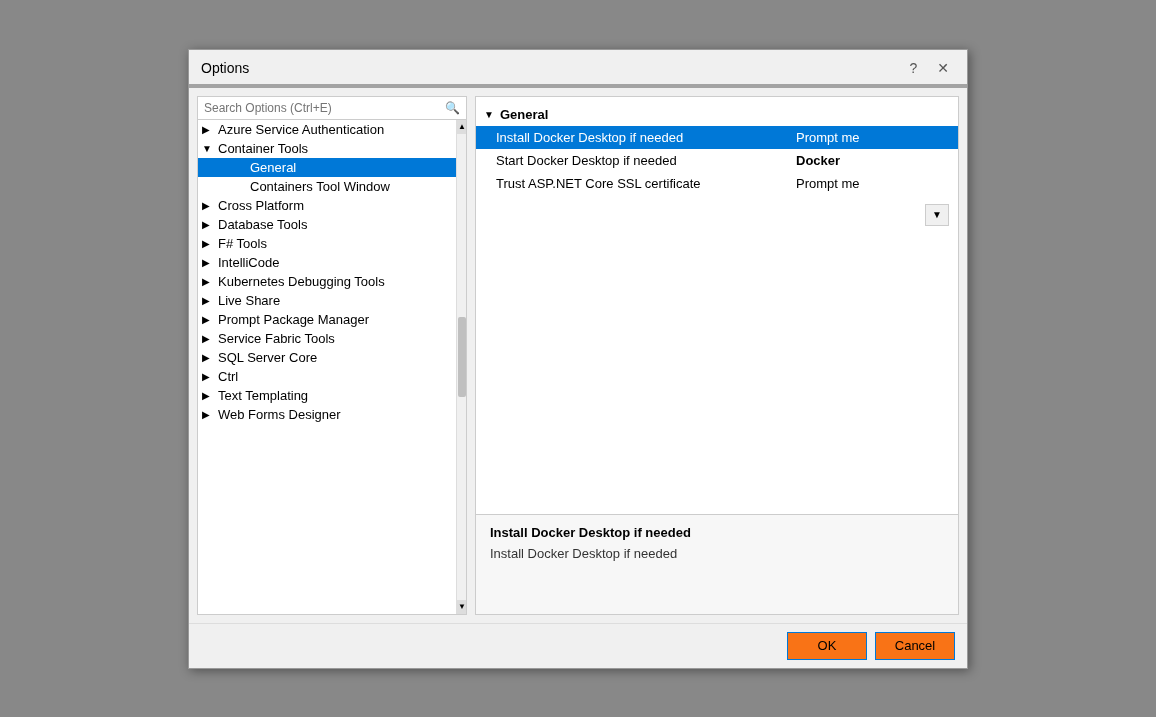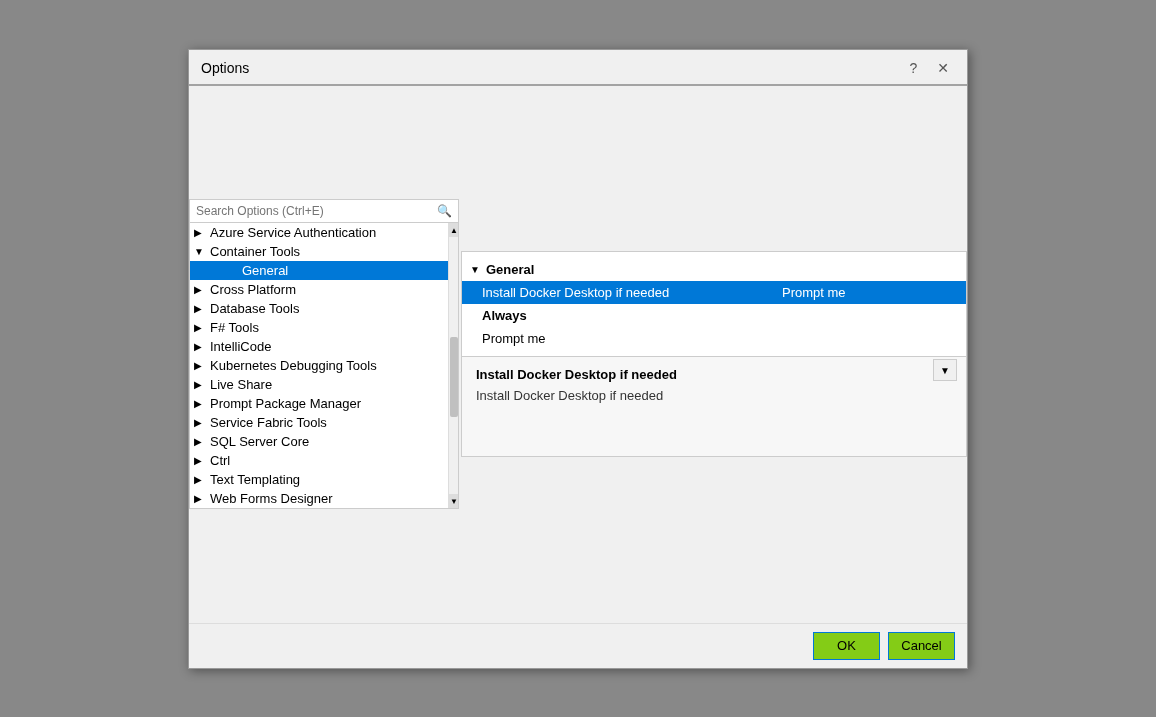--- a/index.html
+++ b/index.html
@@ -20,21 +20,21 @@
       display: flex;
       flex-direction: column;
       box-shadow: 2px 2px 10px rgba(0,0,0,0.4);
     }
     .title-bar {
       background: #f0f0f0;
       display: flex;
       align-items: center;
       justify-content: space-between;
       padding: 8px 12px 6px 12px;
-      border-bottom: 2px solid #a3a3a3;
+      border-bottom: 4px solid #a3a3a3;
     }
     .title-bar-left {
       font-size: 14px;
       font-weight: normal;
       color: #000;
     }
     .title-bar-right {
       display: flex;
       gap: 8px;
       align-items: center;
@@ -44,22 +44,22 @@
       border: none;
       cursor: pointer;
       font-size: 14px;
       color: #555;
       padding: 2px 6px;
     }
     .content-area {
       display: flex;
       flex: 1;
       overflow: hidden;
-      gap: 2px;
-      align-items: center;
+      margin: 8px;
+      gap: 8px;
     }
     .left-panel {
       width: 270px;
       display: flex;
       flex-direction: column;
       border: 1px solid #ccc;
       background: #fff;
     }
     .search-box {
       display: flex;
@@ -198,24 +198,24 @@
     }
     .footer {
       display: flex;
       justify-content: flex-end;
       padding: 8px 12px;
       gap: 8px;
       background: #f0f0f0;
       border-top: 1px solid #ddd;
     }
     .footer-btn {
-      width: 67px;
+      width: 80px;
       height: 28px;
       border: 1px solid #0078d7;
-      background: #84cc16;
+      background: #f97316;
       cursor: pointer;
       font-size: 13px;
       color: #000;
     }
     .right-wrapper {
       position: relative;
       flex: 1;
       display: flex;
       flex-direction: column;
     }
@@ -255,20 +255,24 @@
               <span class="arrow">▶</span>
               <span>Azure Service Authentication</span>
             </div>
             <div class="tree-item level-0">
               <span class="arrow">▼</span>
               <span>Container Tools</span>
             </div>
             <div class="tree-item level-2 active-selected">
               <span class="arrow"></span>
               <span>General</span>
+            </div>
+            <div class="tree-item level-2">
+              <span class="arrow"></span>
+              <span>Containers Tool Window</span>
             </div>
             <div class="tree-item level-0">
               <span class="arrow">▶</span>
               <span>Cross Platform</span>
             </div>
             <div class="tree-item level-0">
               <span class="arrow">▶</span>
               <span>Database Tools</span>
             </div>
             <div class="tree-item level-0">
@@ -326,23 +330,25 @@
           <div class="section-header">
             <span class="arrow">▼</span>
             <span>General</span>
           </div>
           <div id="settings-rows">
               <div class="setting-row selected">
                 <span class="setting-name">Install Docker Desktop if needed</span>
                 <span class="setting-value">Prompt me</span>
               </div>
               <div class="setting-row">
-                <span class="setting-value bold">Always</span>
+                <span class="setting-name">Start Docker Desktop if needed</span>
+                <span class="setting-value bold">Docker</span>
               </div>
               <div class="setting-row">
+                <span class="setting-name">Trust ASP.NET Core SSL certificate</span>
                 <span class="setting-value">Prompt me</span>
               </div>
             </div>
         </div>
         <div class="right-bottom">
           <div class="desc-title">Install Docker Desktop if needed</div>
           <div class="desc-text">Install Docker Desktop if needed</div>
         </div>
       </div>
       <div class="dropdown-btn">▼</div>

